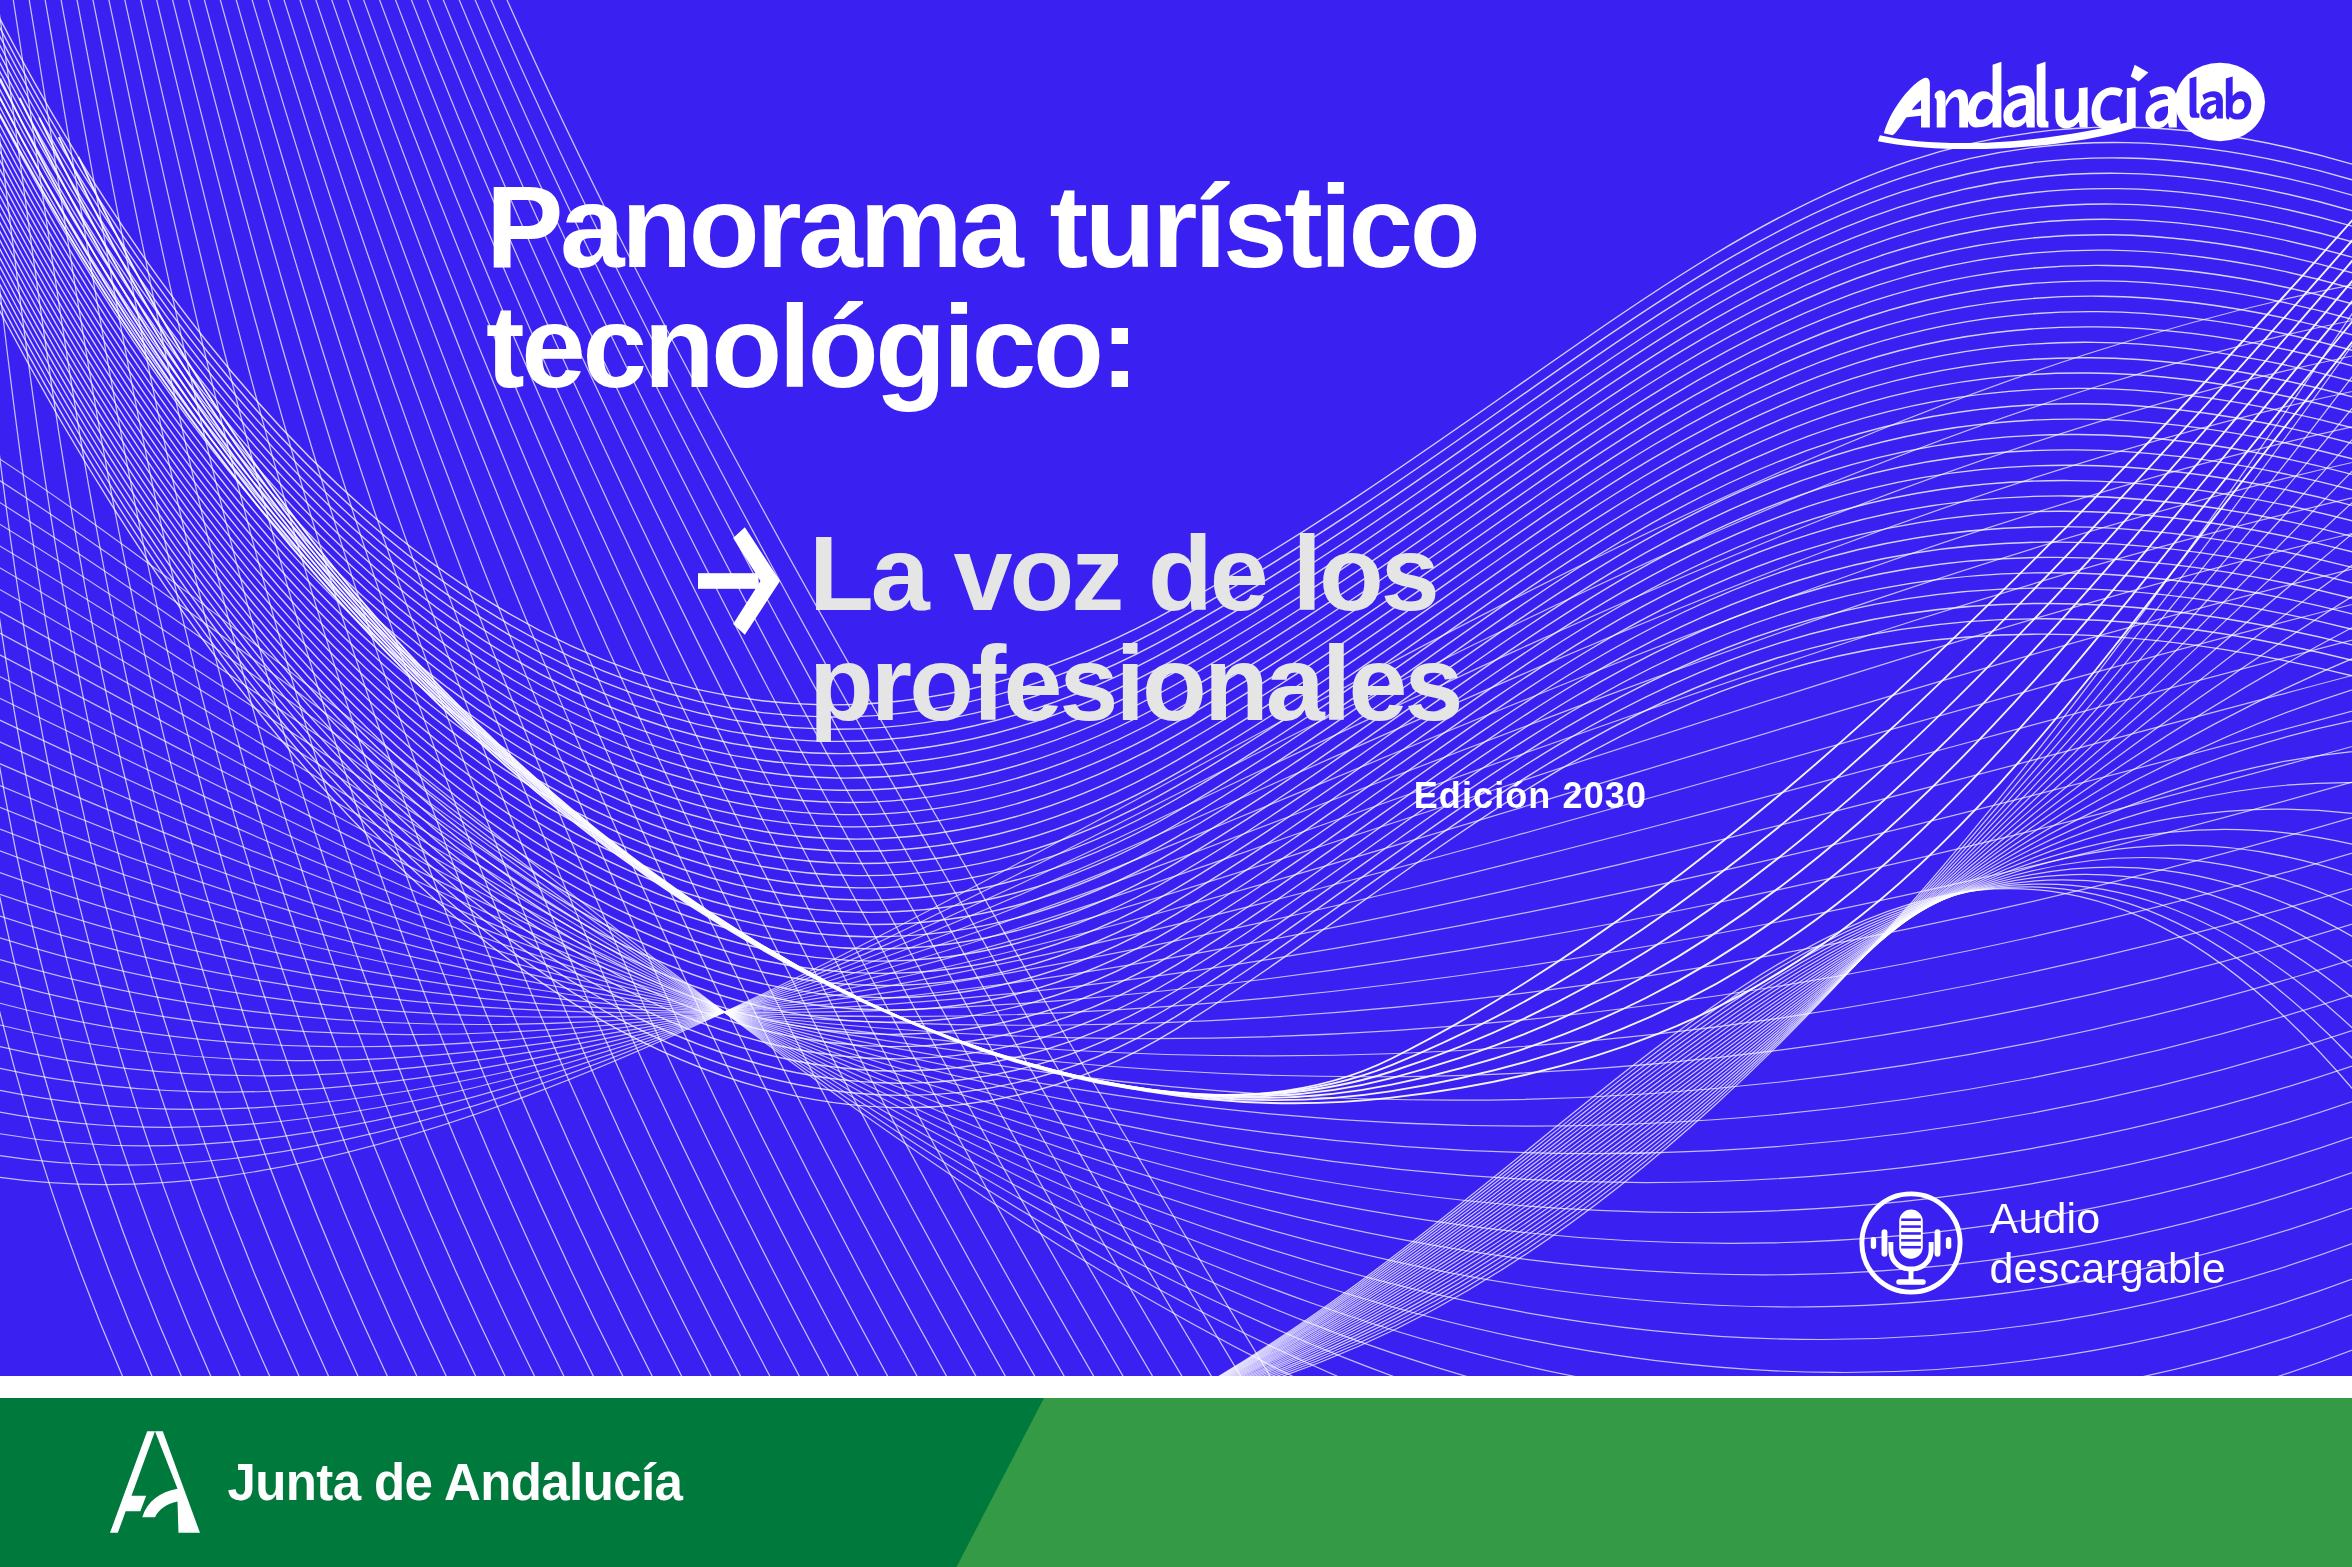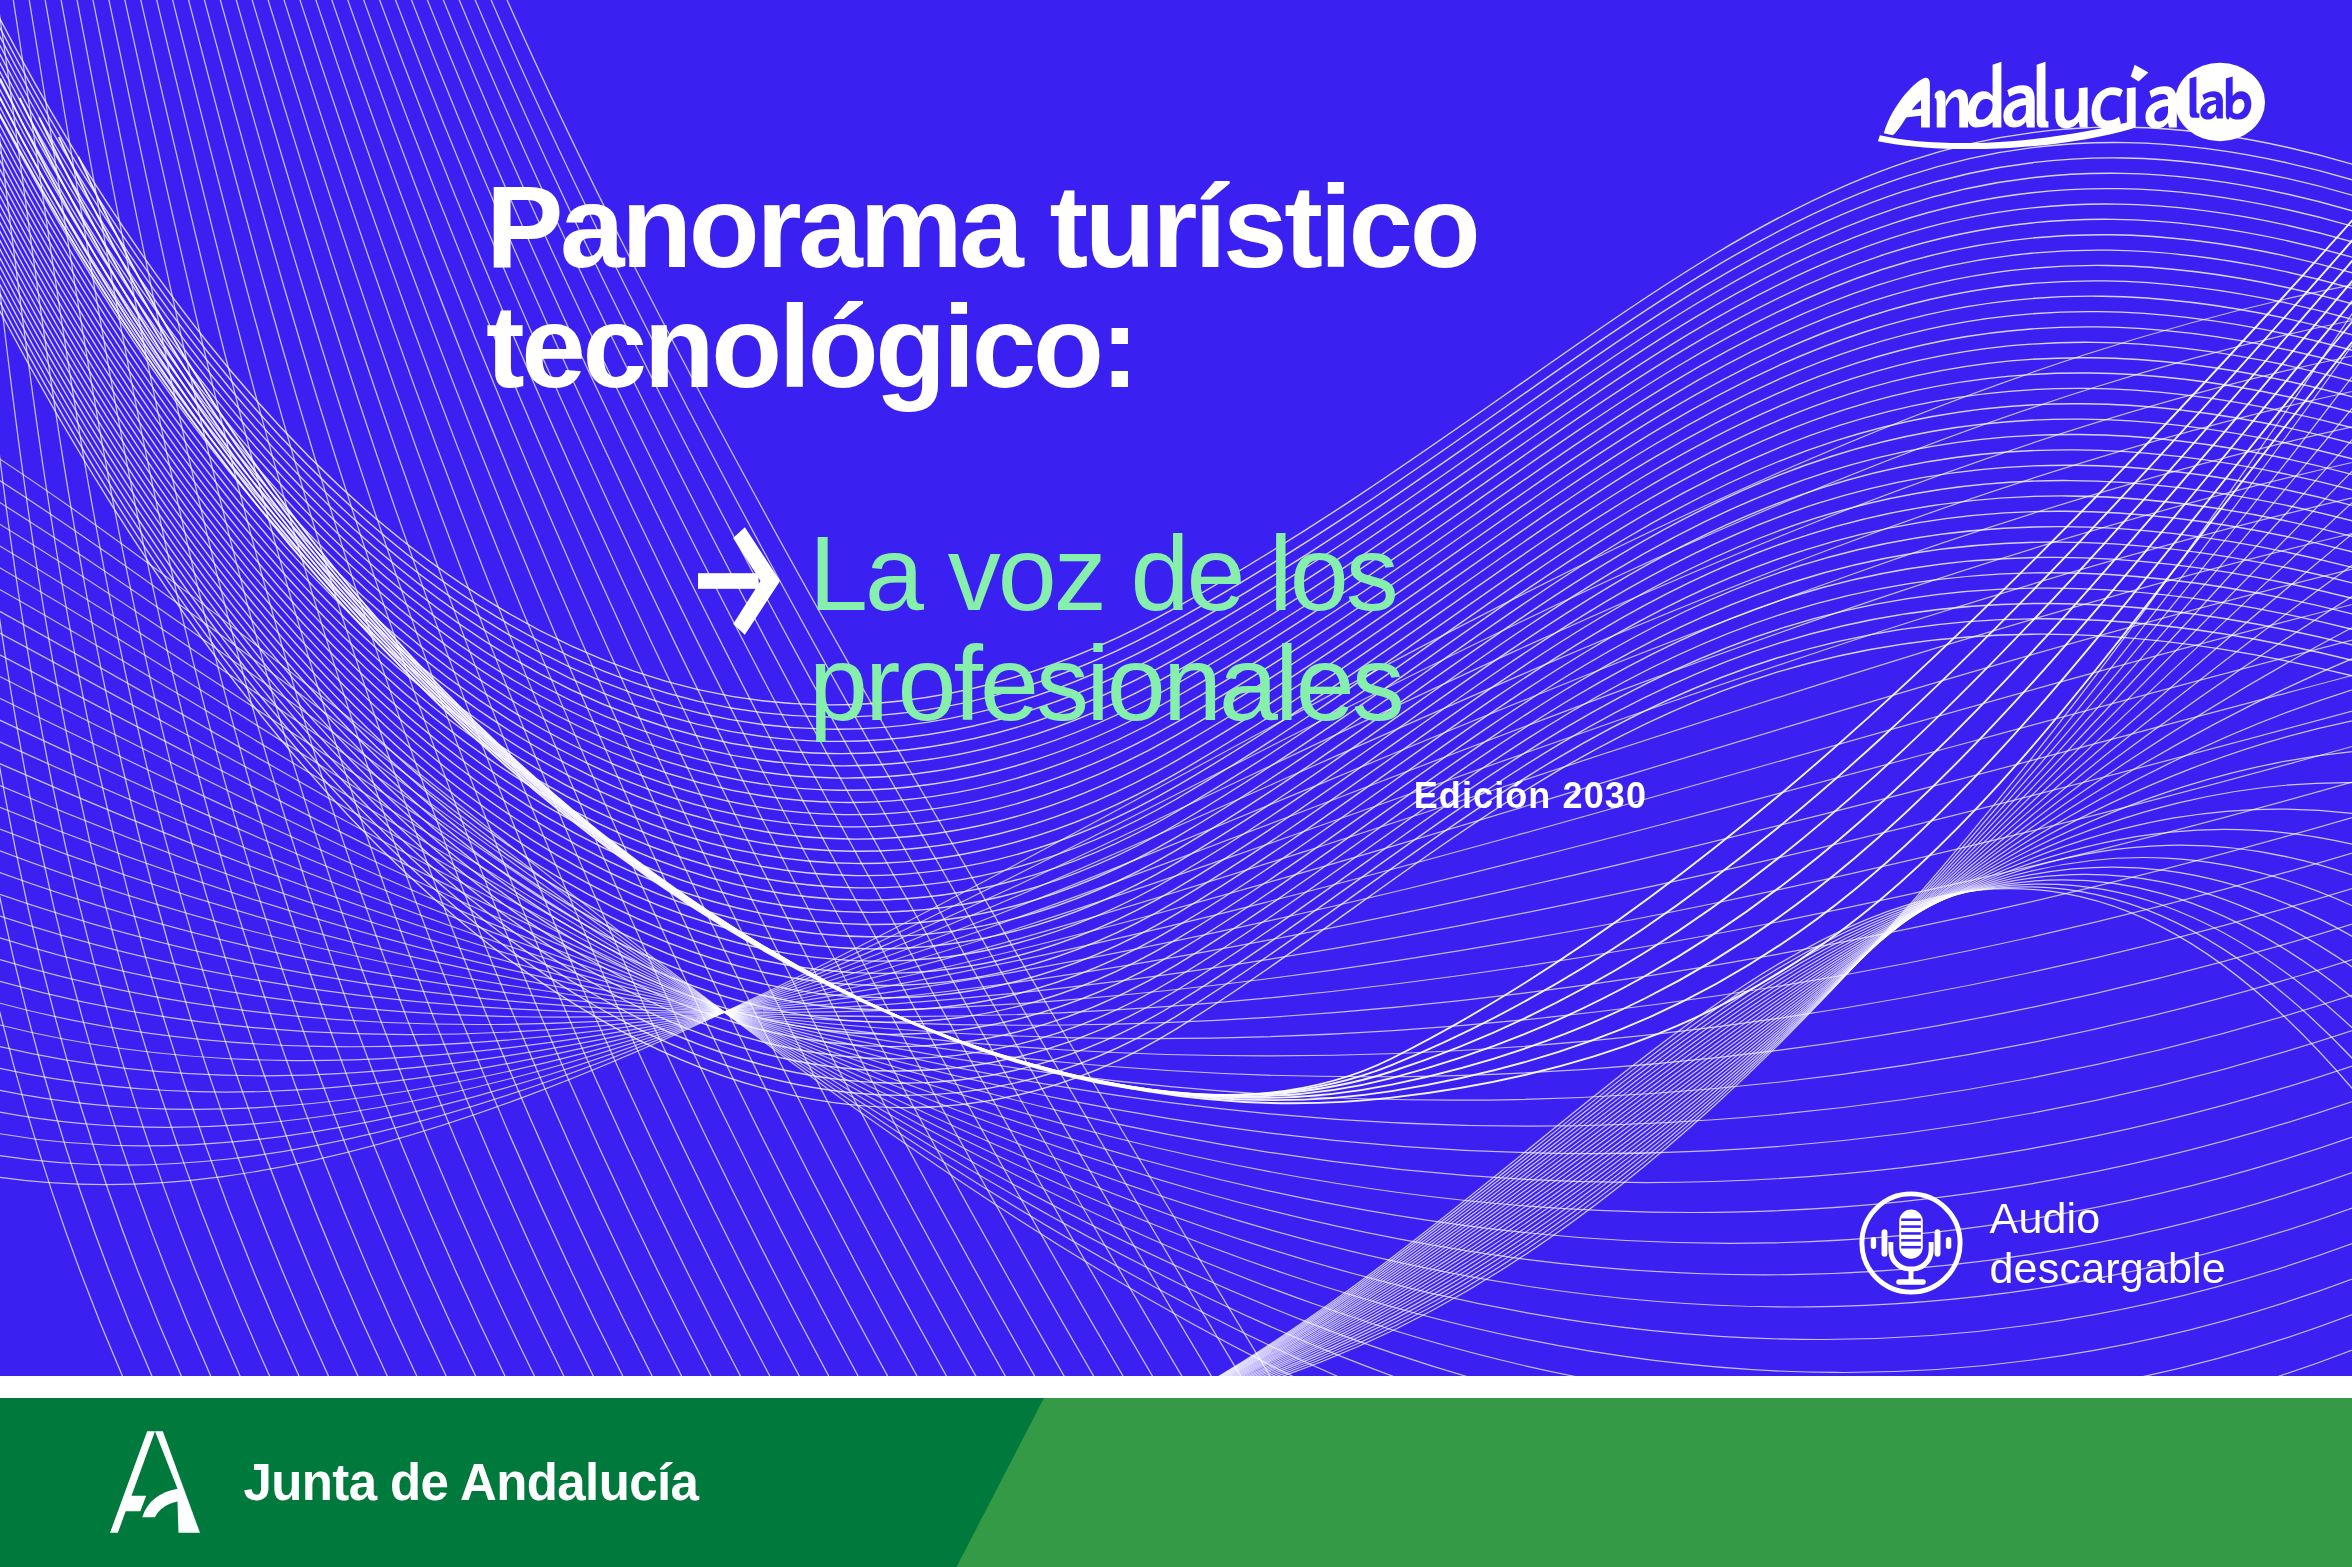--- a/index.html
+++ b/index.html
@@ -79,25 +79,25 @@
   #subtitle-arrow {
     flex: 0 0 auto;
     width: 82px;
     height: 114px;
     display: block;
     margin-top: 5.9px;
   }
   #subtitle-text {
     margin: 0;
     font-family: "Liberation Sans", sans-serif;
-    font-weight: 400;
+    font-weight: 700;
     font-size: 106px;
     line-height: 1.04;
     letter-spacing: -2.9px;
-    color: #86efac;
+    color: #e5e5e5;
     white-space: pre-line;
   }
 
   #edition {
     position: absolute;
     left: 0;
     top: 257px;
     width: 949px;
     text-align: right;
     font-family: "Liberation Sans", sans-serif;
@@ -169,21 +169,21 @@
     align-items: center;
     gap: 27.4px;
   }
   #junta-mark {
     flex: 0 0 auto;
     width: 90px;
     height: 102px;
     display: block;
   }
   #junta-text {
-    margin: 16px;
+    margin: 0;
     font-family: "Liberation Sans", sans-serif;
     font-weight: 700;
     font-size: 51px;
     letter-spacing: -0.6px;
     color: #ffffff;
   }
 </style>
 </head>
 <body>
 

